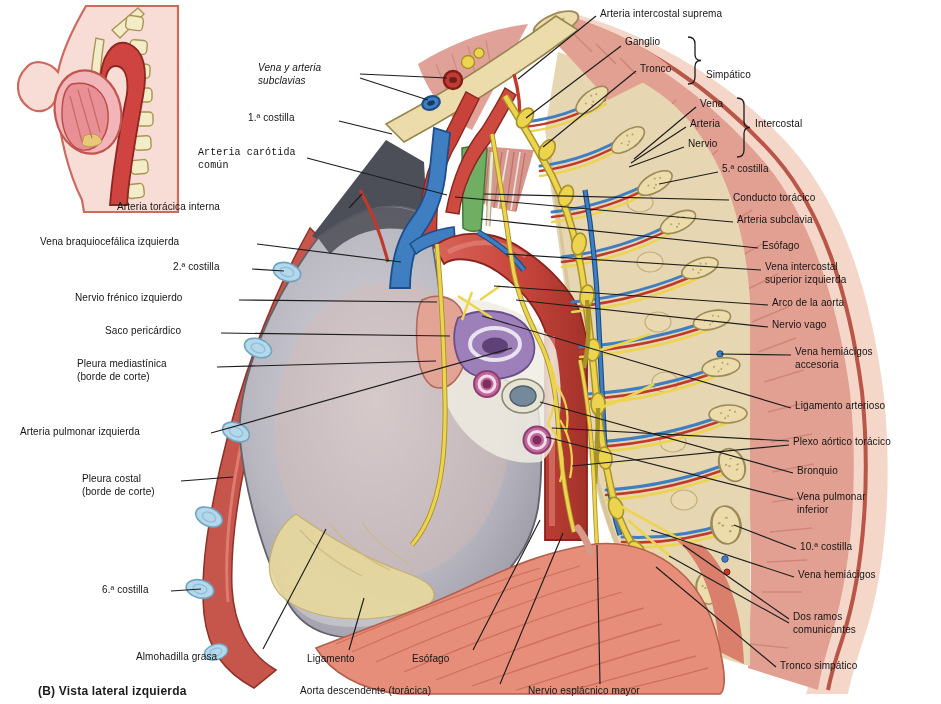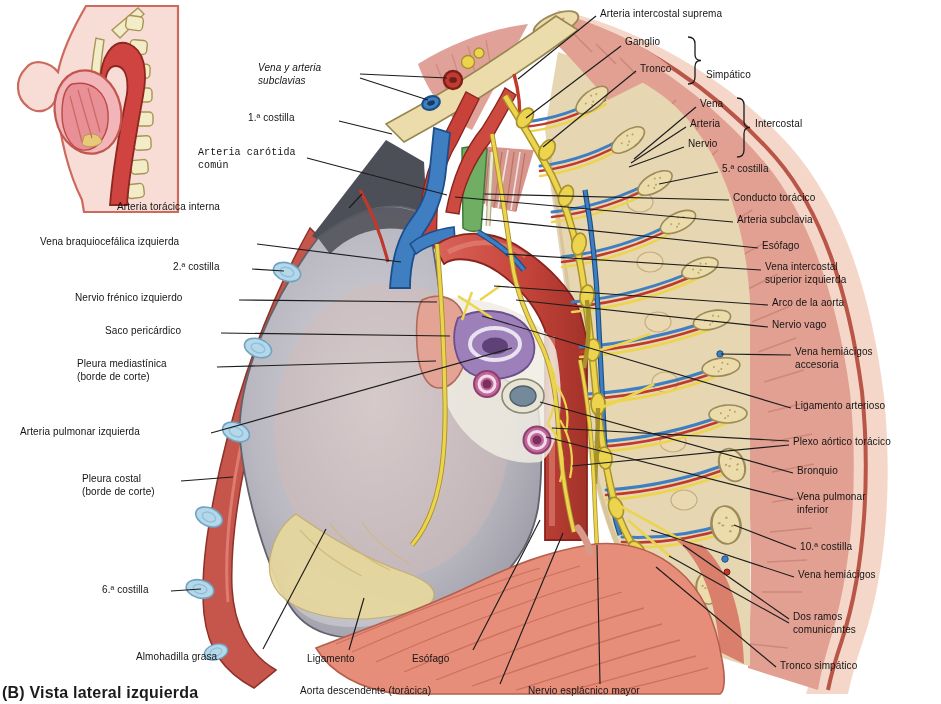--- a/index.html
+++ b/index.html
@@ -3,21 +3,21 @@
 <meta charset="utf-8">
 <style>
   html,body{margin:0;padding:0;background:#fff;}
   #page{position:relative;width:941px;height:704px;background:var(--c-bg,#fff);overflow:hidden;
         font-family:"Liberation Sans",sans-serif;}
   #art,#leads{position:absolute;left:0;top:0;width:941px;height:704px;}
   #leads{pointer-events:none;}
   #labels{position:absolute;left:0;top:0;width:941px;height:704px;pointer-events:none;}
   .lbl{position:absolute;font-size:10px;line-height:1.25;color:var(--c-text,#141414);
        white-space:pre-line;letter-spacing:.1px;}
-  .cap{position:absolute;font-size:16px;font-weight:bold;color:#1b1b1b;letter-spacing:.2px;}
+  .cap{position:absolute;font-size:12px;font-weight:bold;color:#1b1b1b;letter-spacing:.2px;margin-left:36px;}
   .ldr{stroke:var(--c-leader,#1c1c1c);stroke-width:1.15;fill:none;}
   .brc{stroke:#1c1c1c;stroke-width:1.3;fill:none;}
 </style>
 </head>
 <body>
 
 <div id="page">
 
   <svg id="art" viewBox="0 0 941 704">
     <defs>

